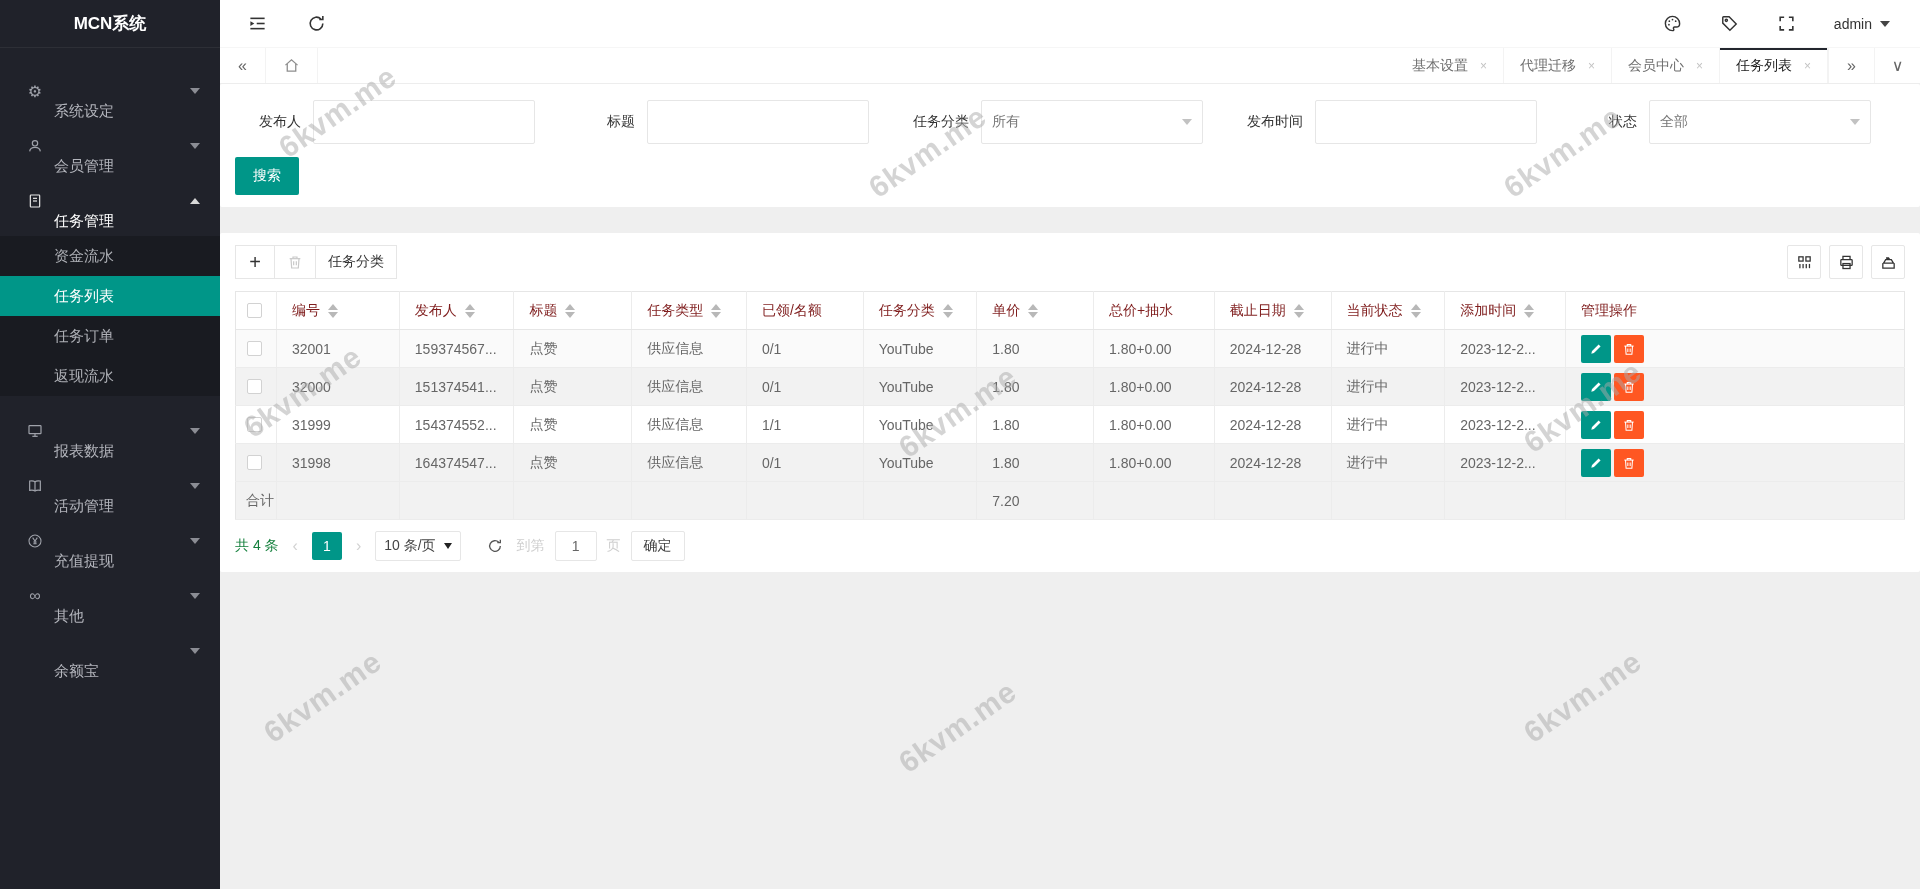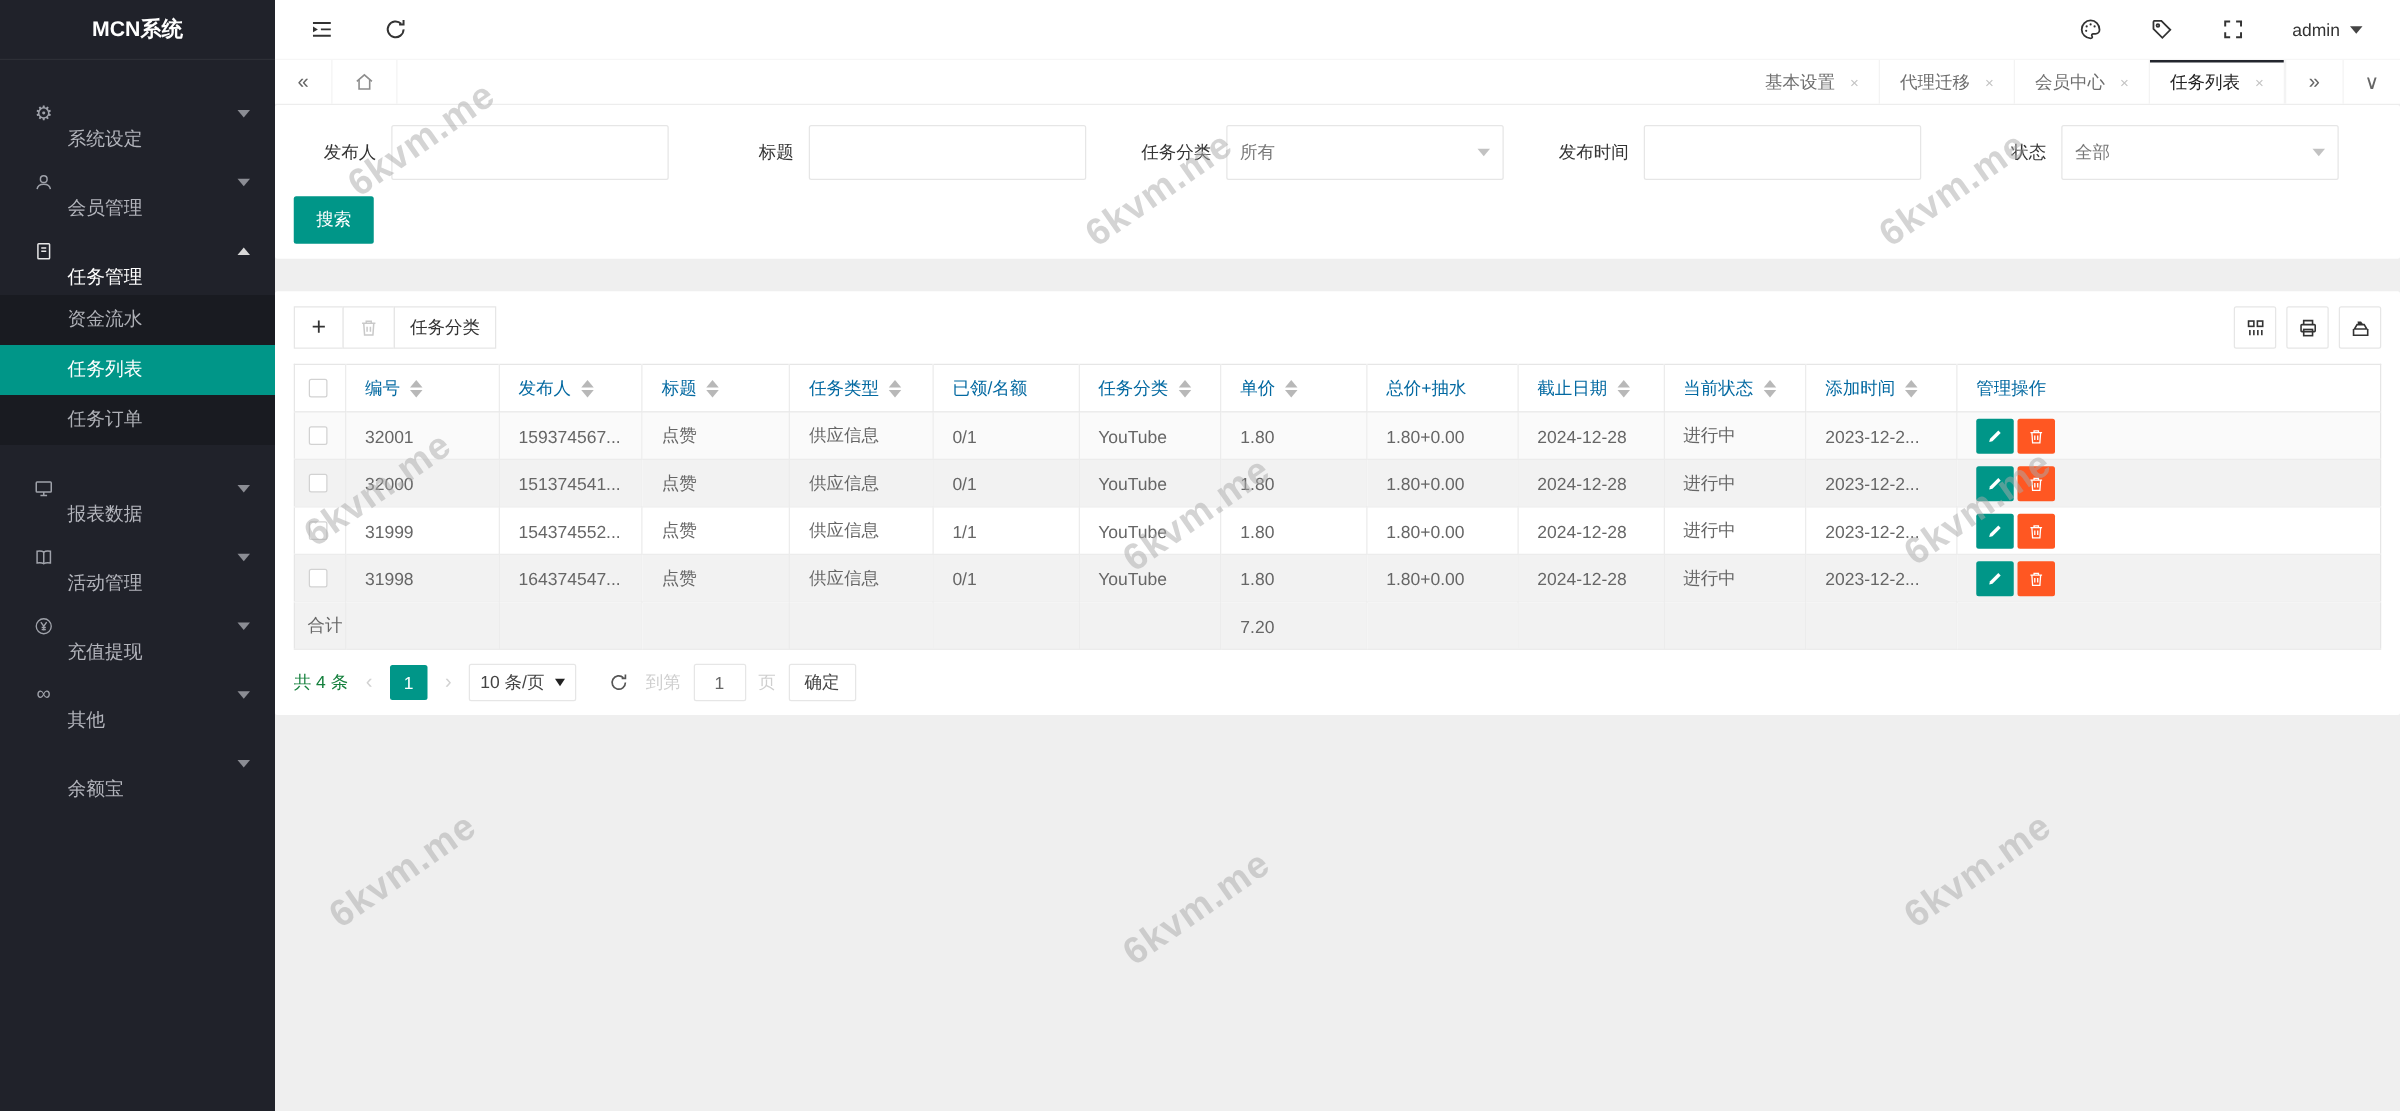--- a/index.html
+++ b/index.html
@@ -68,21 +68,21 @@
   .tool-btn:first-child { margin-left:0; }
   .tool-btn .plus { font-size:20px; font-weight:400; color:#333; line-height:1; }
   .tool-btn.disabled svg { color:#c9c9c9; }
   .tool-btn svg { width:16px; height:16px; color:#333; }
   .icon-btns { display:flex; gap:8px; }
   .icon-btn { width:34px; height:34px; background:#fff; border:1px solid #e6e6e6; border-radius:2px; display:flex; align-items:center; justify-content:center; cursor:pointer; }
   .icon-btn svg { width:17px; height:17px; color:#333; }
 
   table { width:100%; border-collapse:collapse; table-layout:fixed; font-size:14px; color:#666; border:1px solid #e6e6e6; }
   th, td { height:38px; padding:0 0 0 15px; text-align:left; font-weight:400; border-right:1px solid #ececec; border-bottom:1px solid #ececec; overflow:hidden; white-space:nowrap; }
-  th { color:#0369a1; background:#fff; border-bottom-color:#e6e6e6; }
+  th { color:#7f1d1d; background:#fff; border-bottom-color:#e6e6e6; }
   th:last-child, td:last-child { border-right:none; }
   tbody tr:nth-child(1) { background:#fafafa; }
   tbody tr:nth-child(2), tbody tr:nth-child(4) { background:#f2f2f2; }
   tr.total-row { background:#f2f2f2; }
   tr.total-row td:first-child { padding-left:10px; color:#666; }
   .th-inner { display:inline-flex; align-items:center; }
   .sort { display:inline-flex; flex-direction:column; margin-left:8px; cursor:pointer; }
   .sort i { width:0; height:0; border-left:5px solid transparent; border-right:5px solid transparent; display:block; }
   .sort .s-up { border-bottom:6px solid #b8b8b8; margin-bottom:2px; }
   .sort .s-dn { border-top:6px solid #b8b8b8; }
@@ -140,20 +140,21 @@
             <line x1="9" y1="12" x2="15" y2="12"></line>
           </svg>
         </span>
         <span class="mi-label">任务管理</span>
         <span class="chev chev-up"></span>
       </div>
       <div class="submenu">
         <div class="submenu-item"><span>资金流水</span></div>
         <div class="submenu-item active"><span>任务列表</span></div>
         <div class="submenu-item"><span>任务订单</span></div>
+        <div class="submenu-item"><span>返现流水</span></div>
       </div>
       <div class="menu-item">
         <span class="mi-icon">
           <svg viewBox="0 0 24 24" fill="none" stroke="currentColor" stroke-width="1.8">
             <rect x="3" y="4" width="18" height="12" rx="1"></rect>
             <line x1="8" y1="20" x2="16" y2="20"></line>
             <line x1="12" y1="16" x2="12" y2="20"></line>
           </svg>
         </span>
         <span class="mi-label">报表数据</span>

